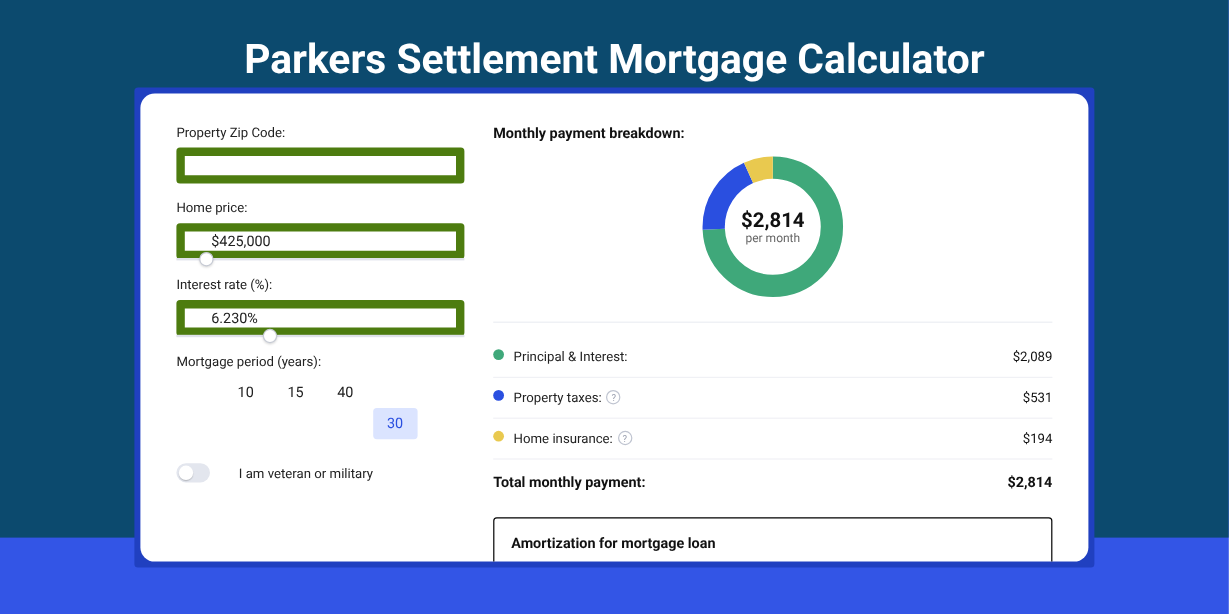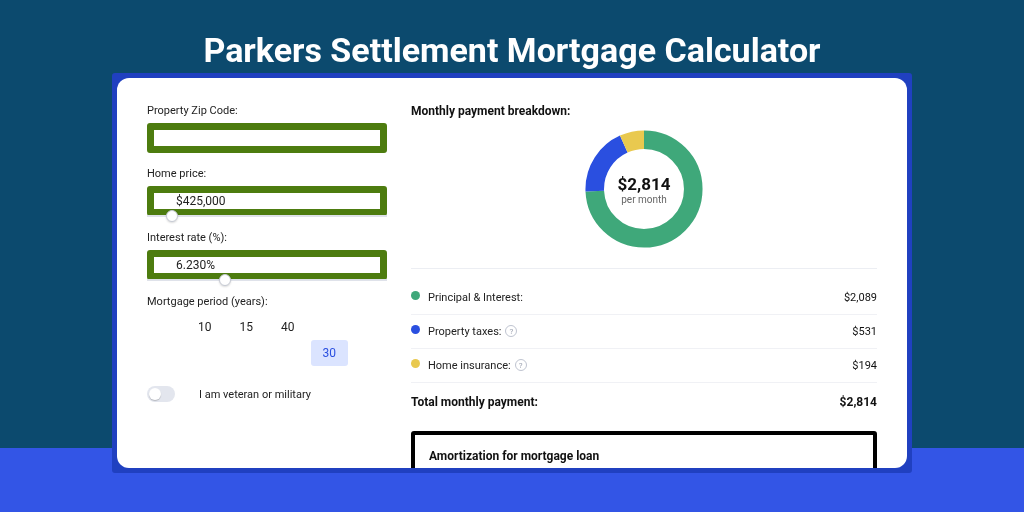--- a/index.html
+++ b/index.html
@@ -37,21 +37,21 @@
   .line{display:flex;align-items:flex-start;font-size:11px;color:#222;padding:10px 0;border-bottom:1px solid #f0f1f5;}
   .line:last-of-type{border-bottom:none;}
   .swatch{width:9px;height:9px;border-radius:50%;margin-right:8px;}
   .sw-g{background:#3fa87a;}
   .sw-b{background:#2a4fe0;}
   .sw-y{background:#e9c94f;}
   .info{display:inline-flex;width:12px;height:12px;border:1px solid #bfc4d0;border-radius:50%;font-size:8px;color:#9aa0af;align-items:center;justify-content:center;margin-left:4px;}
   .amt{margin-left:auto;font-size:11px;color:#111;}
   .total-row{display:flex;align-items:flex-start;font-size:12px;color:#111;font-weight:700;padding:12px 0 18px;}
   .total-row .amt{font-size:12px;font-weight:700;}
-  .amort-card{border:4px solid #000000;border-radius:3px;padding:14px;margin-top:4px;}
+  .amort-card{border:1px solid #000000;border-radius:3px;padding:14px;margin-top:4px;}
   .amort-title{font-size:12px;font-weight:700;color:#111;margin-bottom:10px;}
 </style>
 </head>
 <body>
 
 <div class="hero">
   <div class="title">Parkers Settlement Mortgage Calculator</div>
 
   <div class="panel-wrap">
     <div class="shadow"></div>

